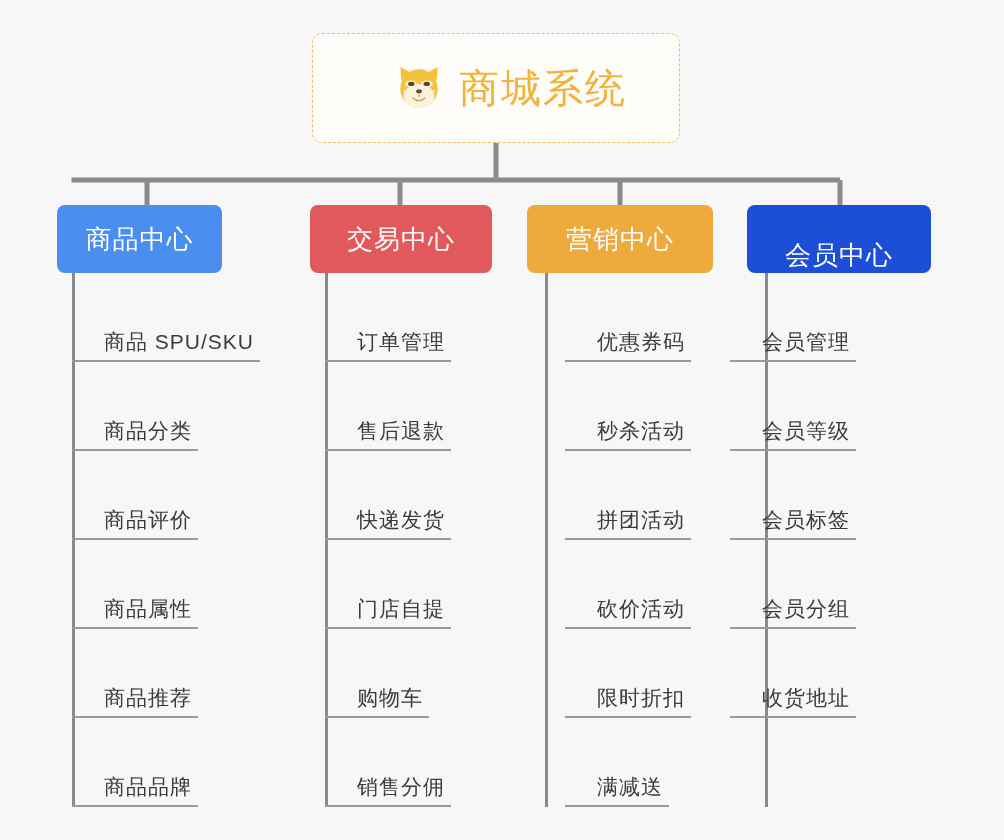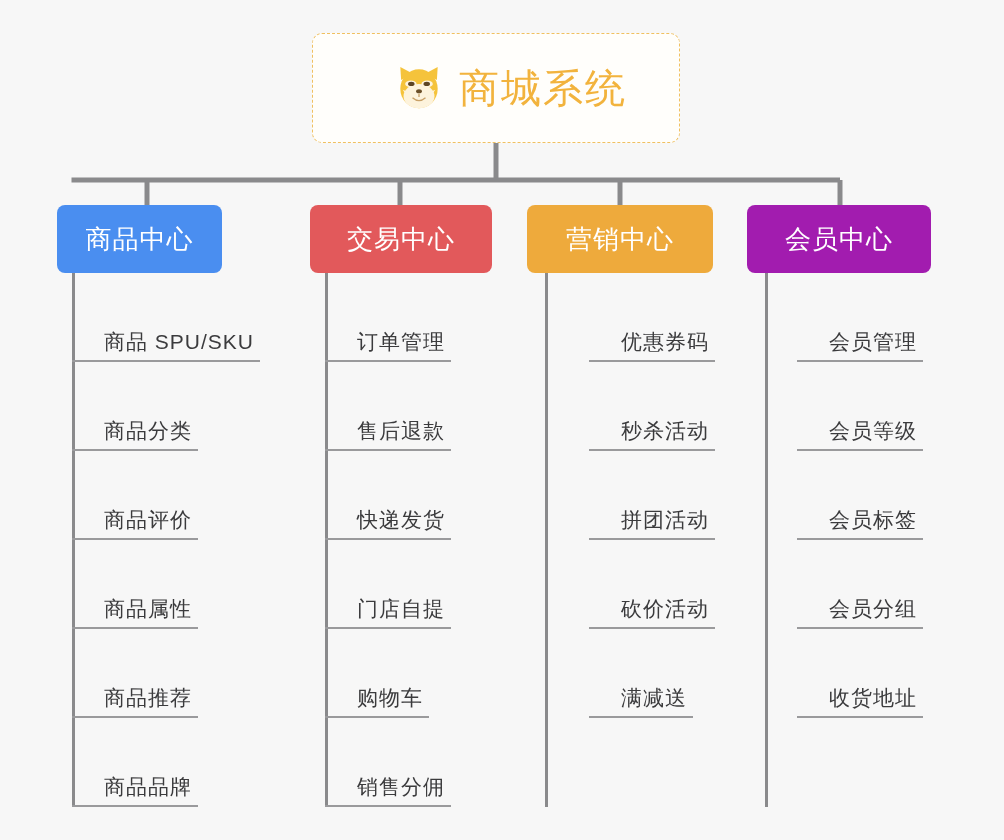--- a/index.html
+++ b/index.html
@@ -194,41 +194,44 @@
         <div class="leaf-item">
           <span class="leaf-label">购物车</span>
         </div>
         <div class="leaf-item">
           <span class="leaf-label">销售分佣</span>
         </div>
       </div>
       <div class="category-box" style="left: 527px; width: 186px; background: rgb(238, 170, 60);">
         <span>营销中心</span>
       </div>
-      <div class="leaf-column" style="left: 545px; padding-left: 44px;">
+      <div class="leaf-column" style="left: 521px; padding-left: 44px;">
         <div class="leaf-item">
           <span class="leaf-label">优惠券码</span>
         </div>
         <div class="leaf-item">
           <span class="leaf-label">秒杀活动</span>
         </div>
         <div class="leaf-item">
           <span class="leaf-label">拼团活动</span>
         </div>
         <div class="leaf-item">
           <span class="leaf-label">砍价活动</span>
         </div>
         <div class="leaf-item">
+          <span class="leaf-label">限时折扣</span>
+        </div>
+        <div class="leaf-item">
           <span class="leaf-label">满减送</span>
         </div>
       </div>
-      <div class="category-box" style="left: 747px; width: 184px; background: #a21caf;">
+      <div class="category-box" style="left: 747px; width: 184px; background: #1d4ed8; align-items: flex-end;">
         <span>会员中心</span>
       </div>
-      <div class="leaf-column" style="left: 797px;">
+      <div class="leaf-column" style="left: 730px;">
         <div class="leaf-item">
           <span class="leaf-label">会员管理</span>
         </div>
         <div class="leaf-item">
           <span class="leaf-label">会员等级</span>
         </div>
         <div class="leaf-item">
           <span class="leaf-label">会员标签</span>
         </div>
         <div class="leaf-item">

